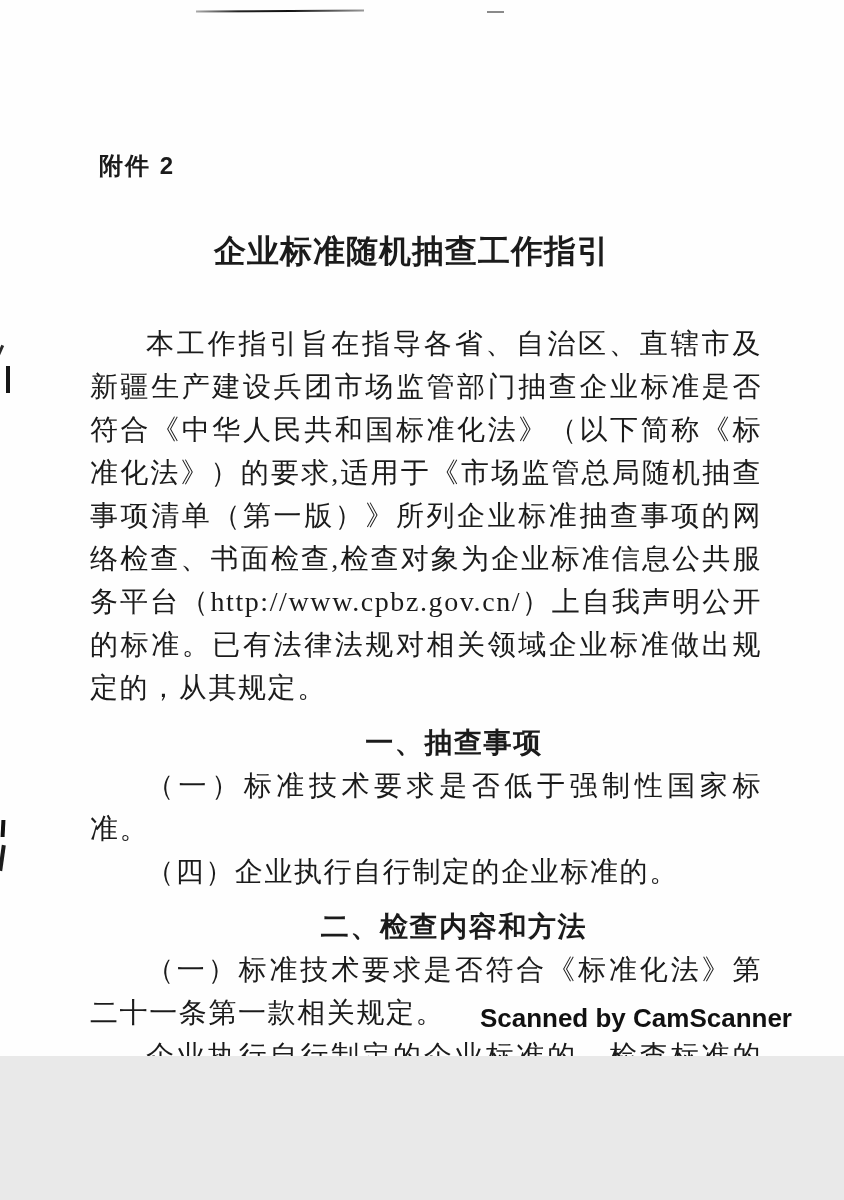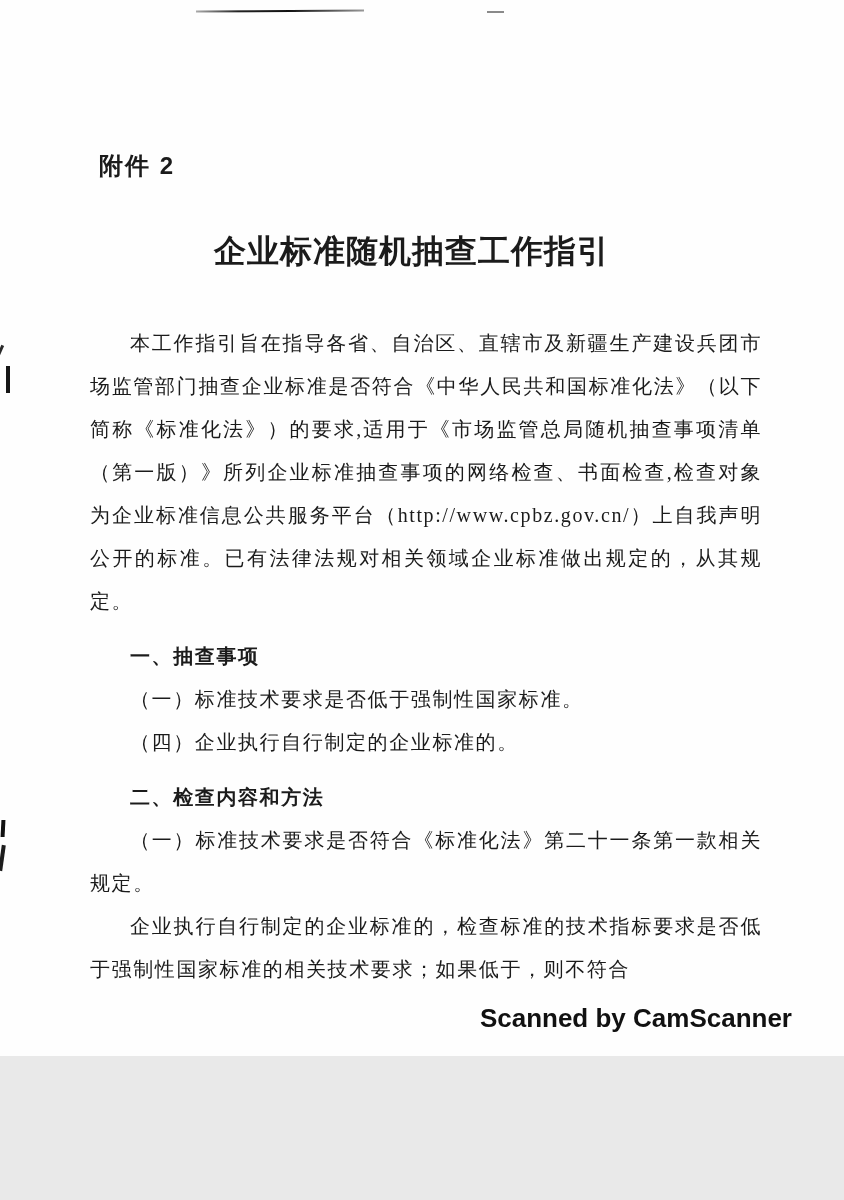--- a/index.html
+++ b/index.html
@@ -40,31 +40,31 @@
     letter-spacing: 1px;
     white-space: nowrap;
   }
 
   
   .doc-body {
     position: absolute;
     left: 90px;
     right: 82px;
     top: 322px;
-    font-size: 20px;
+    font-size: 28px;
     line-height: 43px;
     letter-spacing: 1.6px;
     text-align: justify;
   }
   .block { margin: 0; text-indent: 2em; }
   .block.heading {
     font-family: "Liberation Sans", "DejaVu Sans", sans-serif;
     font-weight: 700;
     margin-top: 12px;
-    text-align: left;
+    text-align: center;
   }
 
   
   .page-number {
     position: absolute;
     top: 1085px;
     right: 127px;
     font-size: 21px;
     letter-spacing: 2px;
     white-space: nowrap;

